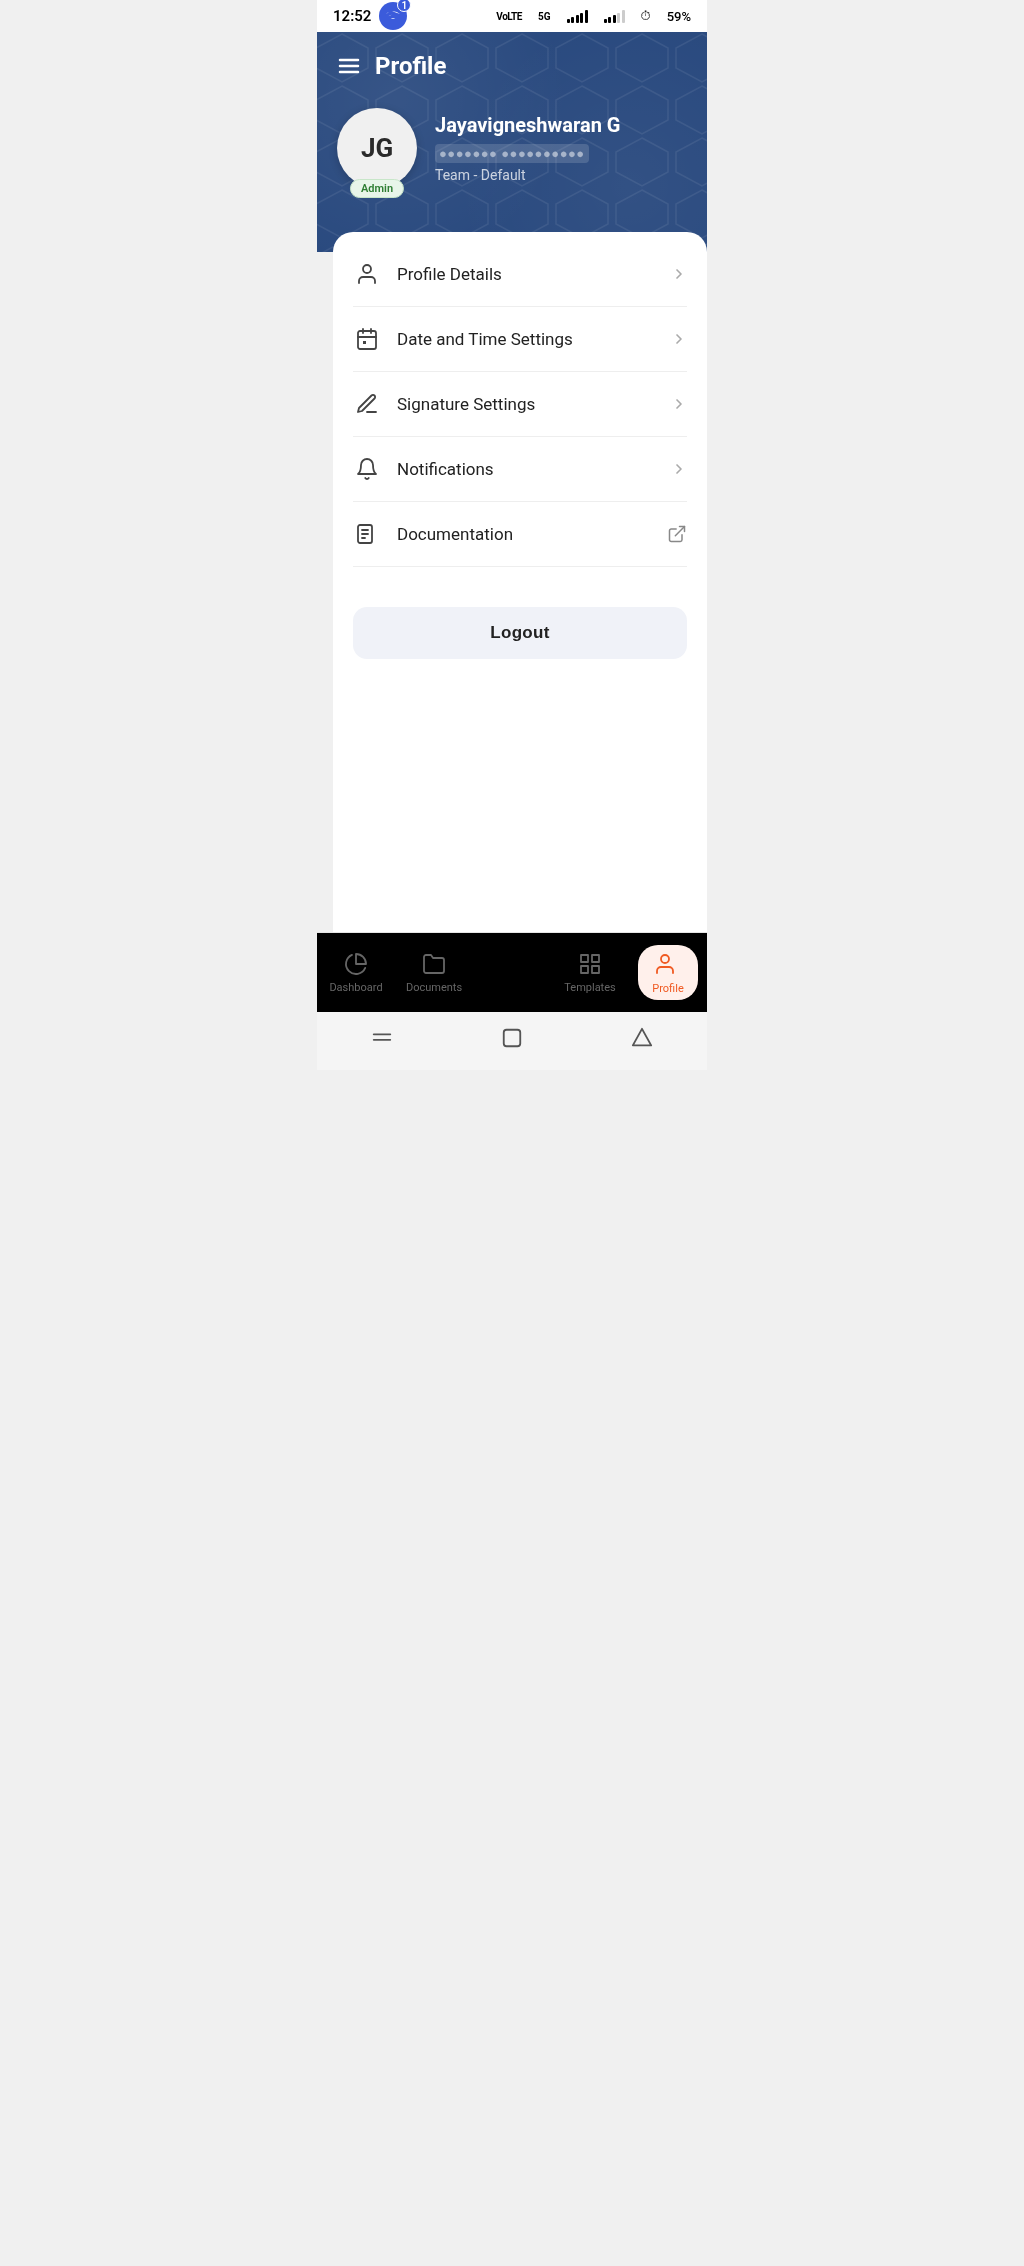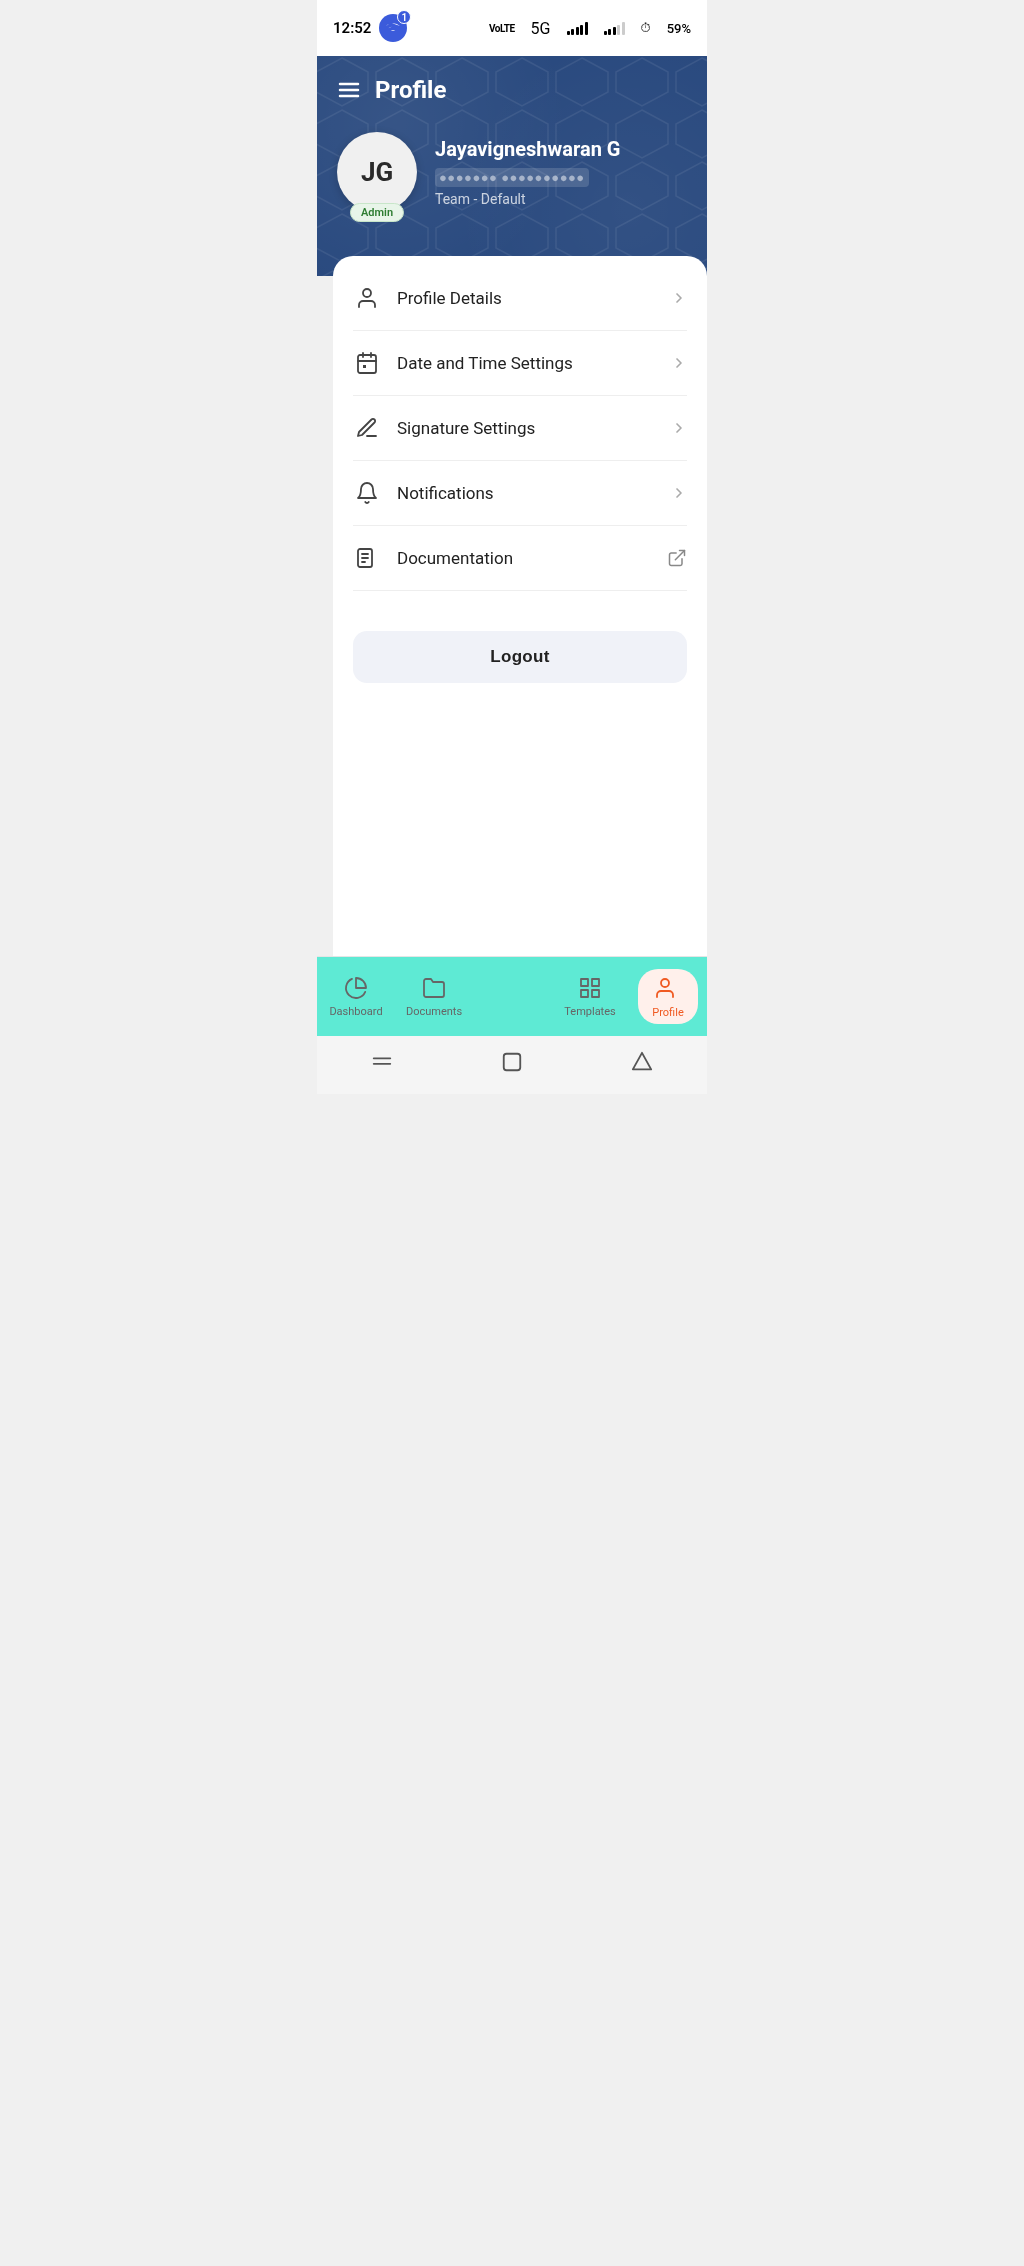--- a/index.html
+++ b/index.html
@@ -15,21 +15,21 @@
       overflow-x: hidden;
     }
 
     
     .status-bar {
       background: #ffffff;
       display: flex;
       justify-content: space-between;
       align-items: center;
       padding: 8px 16px;
-      height: 56px;
+      height: 32px;
     }
 
     .status-left {
       display: flex;
       align-items: center;
       gap: 8px;
       font-size: 15px;
       font-weight: 600;
       color: #000;
     }
@@ -265,21 +265,21 @@
       border-radius: 14px;
       font-size: 17px;
       font-weight: 600;
       color: #222;
       cursor: pointer;
       letter-spacing: 0.3px;
     }
 
     
     .bottom-nav {
-      background: #5eead4;
+      background: #000000;
       border-top: 1px solid #e5e5e5;
       display: flex;
       align-items: center;
       justify-content: space-around;
       padding: 8px 0 8px;
       position: relative;
     }
 
     .fab-container {
       position: absolute;
@@ -376,21 +376,21 @@
     <span>12:52</span>
     <div class="wifi-badge">
       <svg width="16" height="16" viewBox="0 0 24 24" fill="white">
         <path d="M1 1l22 22M16.72 11.06A10.94 10.94 0 0 1 19 12.55M5 12.55a10.94 10.94 0 0 1 5.17-2.39M10.71 5.05A16 16 0 0 1 22.56 9M1.42 9a15.91 15.91 0 0 1 4.7-2.88M8.53 16.11a6 6 0 0 1 6.95 0M12 20h.01"></path>
       </svg>
       <span class="badge-num">1</span>
     </div>
   </div>
   <div class="status-right">
     <span style="font-size:10px;font-weight:700;letter-spacing:-0.5px;">VoLTE</span>
-    <span style="font-size:16px;font-weight:400;">5G</span>
+    <span style="font-size:10px;font-weight:700;">5G</span>
     <div class="signal-bars">
       <div class="signal-bar" style="height:4px;"></div>
       <div class="signal-bar" style="height:6px;"></div>
       <div class="signal-bar" style="height:8px;"></div>
       <div class="signal-bar" style="height:10px;"></div>
       <div class="signal-bar" style="height:13px;"></div>
     </div>
     <div class="signal-bars">
       <div class="signal-bar" style="height:4px;"></div>
       <div class="signal-bar" style="height:6px;"></div>

